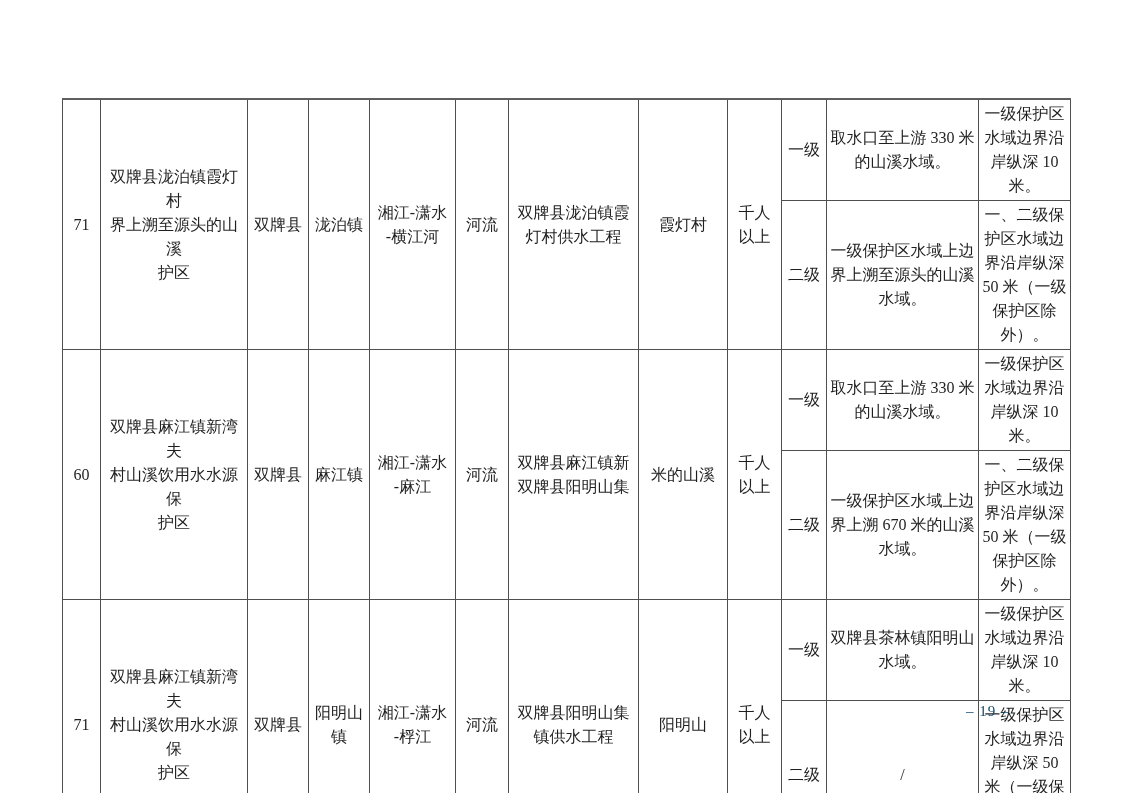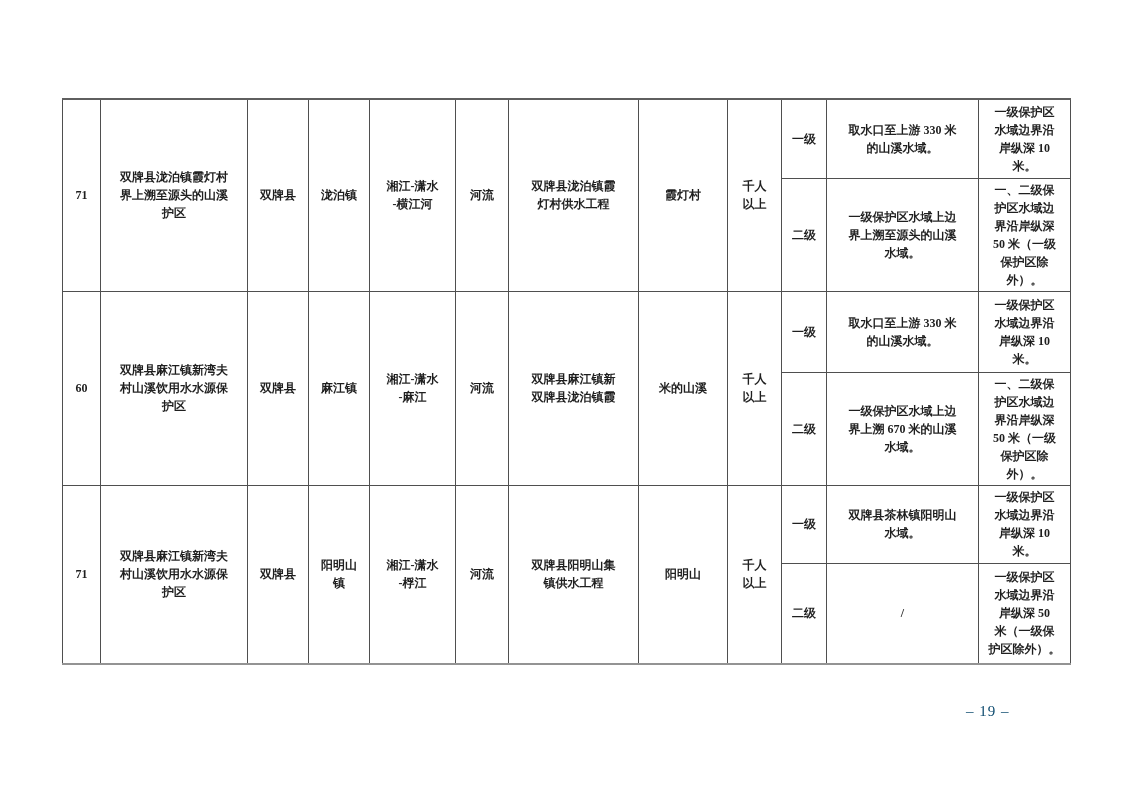--- a/index.html
+++ b/index.html
@@ -21,26 +21,25 @@
     table-layout: fixed;
     border-top: 2px solid #5f5f5f;
     border-bottom: 2px solid #939393;
     border-left: 1px solid #4f4f4f;
     border-right: 1px solid #4f4f4f;
   }
   table.zone-table td {
     border: 1px solid #4f4f4f;
     text-align: center;
     vertical-align: middle;
-    font-size: 12px;
+    font-size: 16px;
     line-height: 1.5;
     white-space: pre-line;
     padding: 2px 3px;
     word-break: break-all;
-    font-weight: bold;
   }
   tr.sub-a-82 { height: 79px; }
   tr.sub-b-82 { height: 113px; }
   tr.sub-a-83 { height: 81px; }
   tr.sub-b-83 { height: 112px; }
   tr.sub-a-84 { height: 78px; }
   tr.sub-b-84 { height: 101px; }
   .page-number {
     position: absolute;
     left: 966px;
@@ -113,21 +112,21 @@
       <td rowspan="2">60</td>
       <td rowspan="2">双牌县麻江镇新湾夫
 村山溪饮用水水源保
 护区</td>
       <td rowspan="2">双牌县</td>
       <td rowspan="2">麻江镇</td>
       <td rowspan="2">湘江-潇水
 -麻江</td>
       <td rowspan="2">河流</td>
       <td rowspan="2">双牌县麻江镇新
-双牌县泷泊镇霞</td>
+双牌县阳明山集</td>
       <td rowspan="2">米的山溪</td>
       <td rowspan="2">千人
 以上</td>
       <td>一级</td>
       <td>取水口至上游 330 米
 的山溪水域。</td>
       <td>一级保护区
 水域边界沿
 岸纵深 10
 米。</td>

